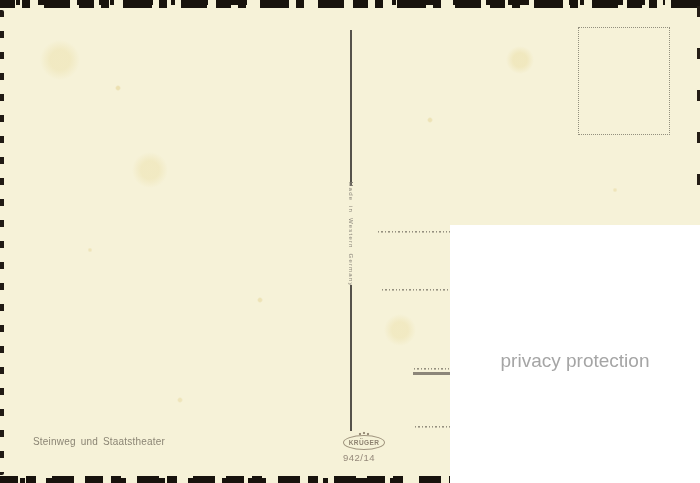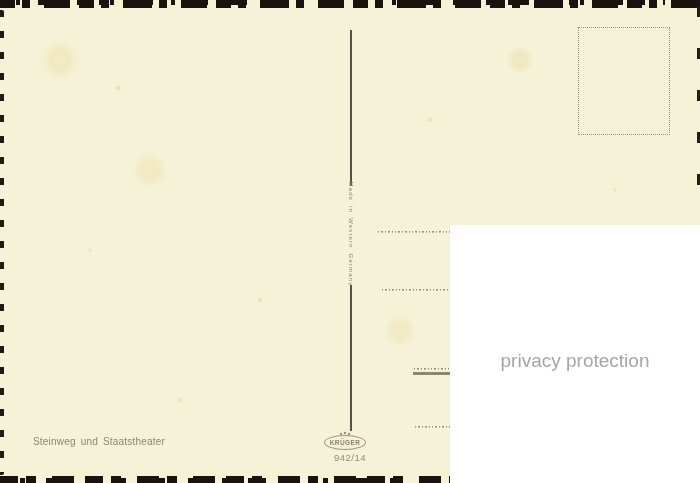--- a/index.html
+++ b/index.html
@@ -82,21 +82,21 @@
     position:absolute;left:413px;top:372px;width:39px;height:2.5px;
     background:#8c8679;
   }
 
   
   .caption{position:absolute;left:33px;top:433px;color:#8b8574;}
   .caption .title{font-size:11px;font-weight:bold;letter-spacing:0.8px;}
   .caption .subtitle{font-size:10px;margin-top:3px;word-spacing:2px;letter-spacing:0.2px;}
 
   
-  .publisher{position:absolute;left:324px;top:431px;width:42px;text-align:right;}
+  .publisher{position:absolute;left:343px;top:431px;width:42px;text-align:left;}
   .crown{
     width:12px;height:4px;margin:0 auto;
     background-image:radial-gradient(circle at 2px 3px,#9a8f7a 1.1px,transparent 1.6px),
                      radial-gradient(circle at 6px 2px,#9a8f7a 1.1px,transparent 1.6px),
                      radial-gradient(circle at 10px 3px,#9a8f7a 1.1px,transparent 1.6px);
   }
   .logo-oval{
     width:40px;height:13px;border:1px solid #a0957f;border-radius:50%;
     display:flex;align-items:center;justify-content:center;
     font-size:6.5px;font-weight:bold;letter-spacing:0.4px;color:#8d8270;

